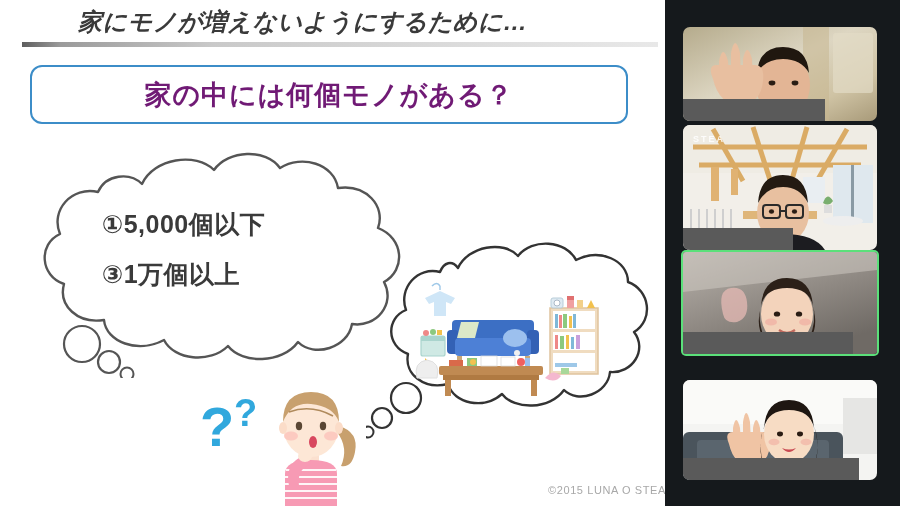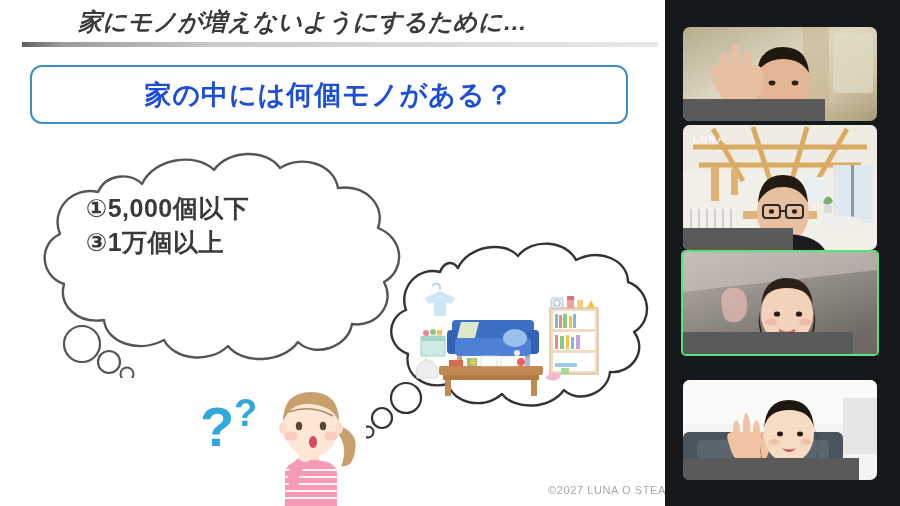--- a/index.html
+++ b/index.html
@@ -23,33 +23,33 @@
   .title-rule{
     position:absolute;left:22px;top:42px;width:636px;height:5px;
     background:linear-gradient(to right,#5e5e5e 0%,#9a9a9a 6%,#c9c9c9 30%,#dcdcdc 70%,#e8e8e8 100%);
   }
 
   .qbox{
     position:absolute;left:30px;top:65px;width:598px;height:59px;
     border:2px solid #3c8dc8;border-radius:12px;background:#fff;
     display:flex;align-items:center;justify-content:center;box-sizing:border-box;
   }
-  .qbox-text{font-size:27px;font-weight:bold;color:#1d4ed8;letter-spacing:1px;white-space:nowrap;}
+  .qbox-text{font-size:27px;font-weight:bold;color:#701a75;letter-spacing:1px;white-space:nowrap;}
 
   
   .cloud-svg{position:absolute;pointer-events:none;}
   #cloud-left{left:14px;top:148px;width:400px;height:230px;}
   #cloud-right{left:366px;top:238px;width:290px;height:205px;}
 
   .options{
     position:absolute;left:86px;top:192px;
     font-size:25px;font-weight:bold;color:#3a3a3a;line-height:1.34;
     letter-spacing:0.5px;white-space:nowrap;
   }
-  .options div{margin:0;}
+  .options div{margin:16px;}
 
   
   .room{position:absolute;left:405px;top:278px;width:210px;height:125px;}
 
   
   .girl{position:absolute;left:255px;top:382px;width:110px;height:124px;}
   .qmarks{position:absolute;left:200px;top:388px;width:80px;height:90px;}
 
   
   .copyright{
@@ -238,21 +238,21 @@
         <line x1="30" y1="95" x2="82" y2="95"></line>
         <line x1="30" y1="102" x2="82" y2="102"></line>
         <line x1="30" y1="109" x2="82" y2="109"></line>
         <line x1="30" y1="116" x2="82" y2="116"></line>
       </g>
 
       <path d="M34,104 q-4,-20 10,-28 q6,-4 10,0 q4,5 -2,8 q-10,5 -8,20 z" fill="#f79ab4"></path>
       <ellipse cx="50" cy="74" rx="7" ry="6" fill="#fde7d6"></ellipse>
     </svg>
 
-    <div class="copyright">©2027 LUNA O STEA</div>
+    <div class="copyright">©2015 LUNA O STEA</div>
   </div>
 
   <div class="vpanel">
 
     <div class="tile t1">
       <div class="tile-inner">
         <svg width="194" height="94" viewBox="0 0 194 94" preserveAspectRatio="none">
           <defs>
             <linearGradient id="bg1" x1="0" y1="0" x2="1" y2="1">
               <stop offset="0%" stop-color="#b5ab8c"></stop>
@@ -328,21 +328,21 @@
             <rect x="80" y="80" width="17" height="13" rx="3"></rect>
             <rect x="103" y="80" width="17" height="13" rx="3"></rect>
             <line x1="97" y1="86" x2="103" y2="86"></line>
           </g>
           <ellipse cx="88.5" cy="86.5" rx="2.6" ry="2.2" fill="#2a1d14"></ellipse>
           <ellipse cx="111.5" cy="86.5" rx="2.6" ry="2.2" fill="#2a1d14"></ellipse>
           <path d="M92,104 q8,3 16,0" fill="none" stroke="#b07a62" stroke-width="2"></path>
 
           <path d="M58,125 q10,-16 42,-16 q32,0 42,16 z" fill="#1c1c20"></path>
         </svg>
-        <div class="watermark">LUNA</div>
+        <div class="watermark">STEA</div>
       </div>
       <div class="namebar"></div>
     </div>
 
     <div class="tile t3 active">
       <div class="tile-inner">
         <svg width="194" height="102" viewBox="0 0 194 102" preserveAspectRatio="none">
           <defs>
             <linearGradient id="bg3" x1="0" y1="0" x2="0.6" y2="1">
               <stop offset="0%" stop-color="#b9b3ac"></stop>

